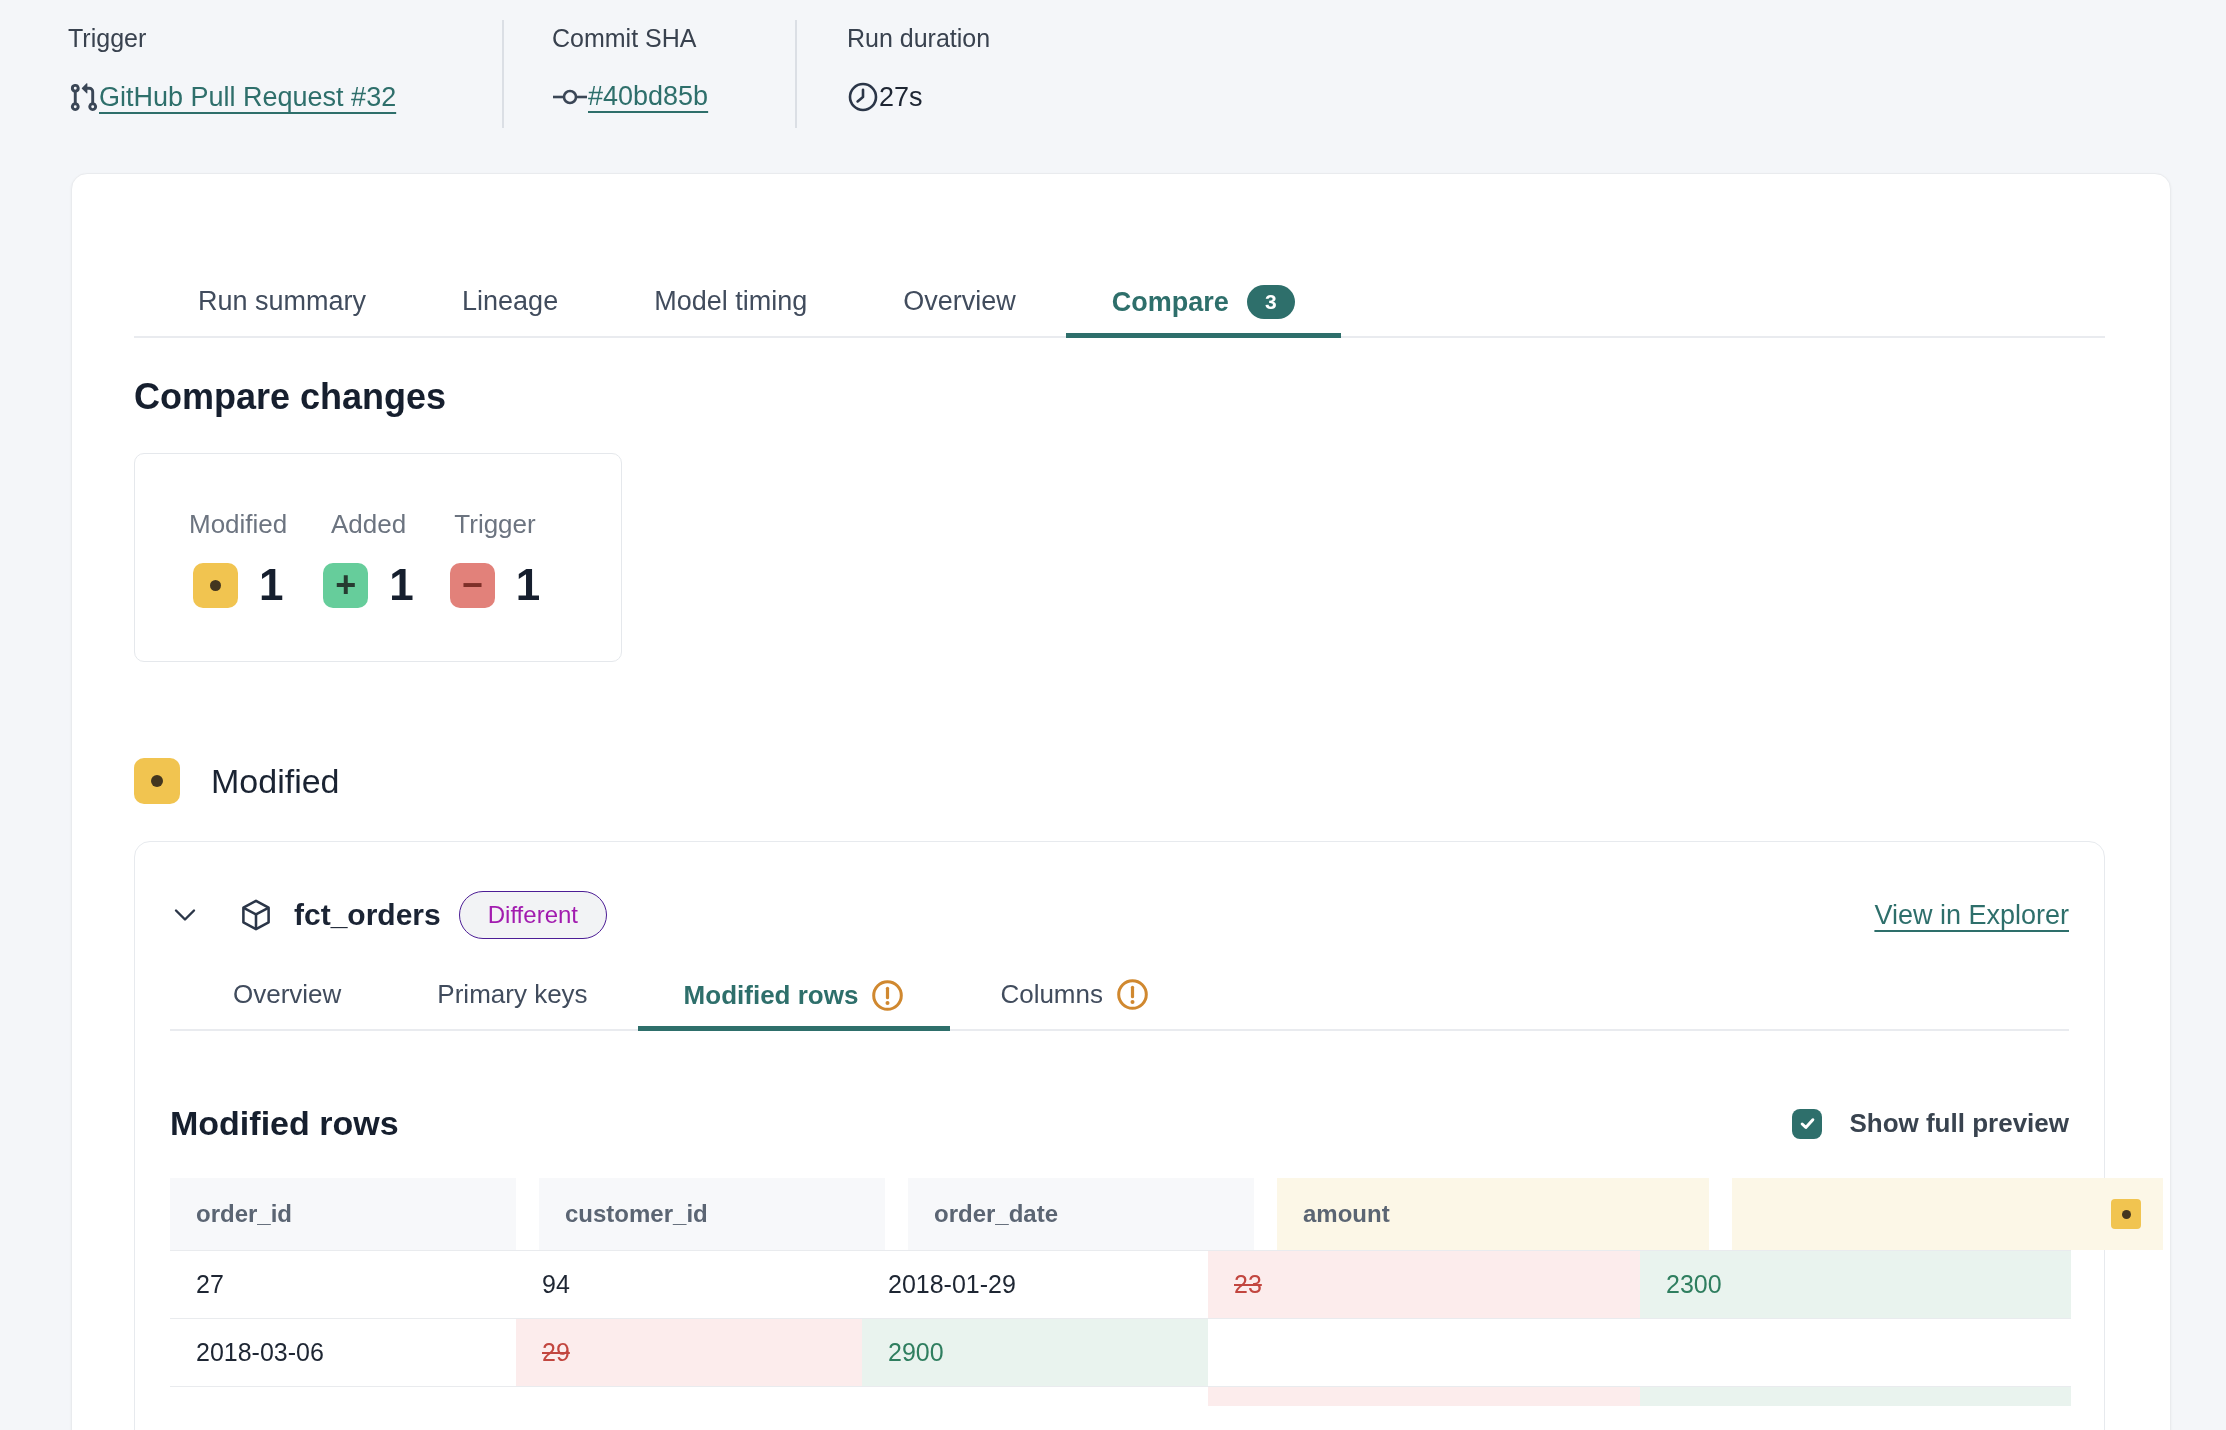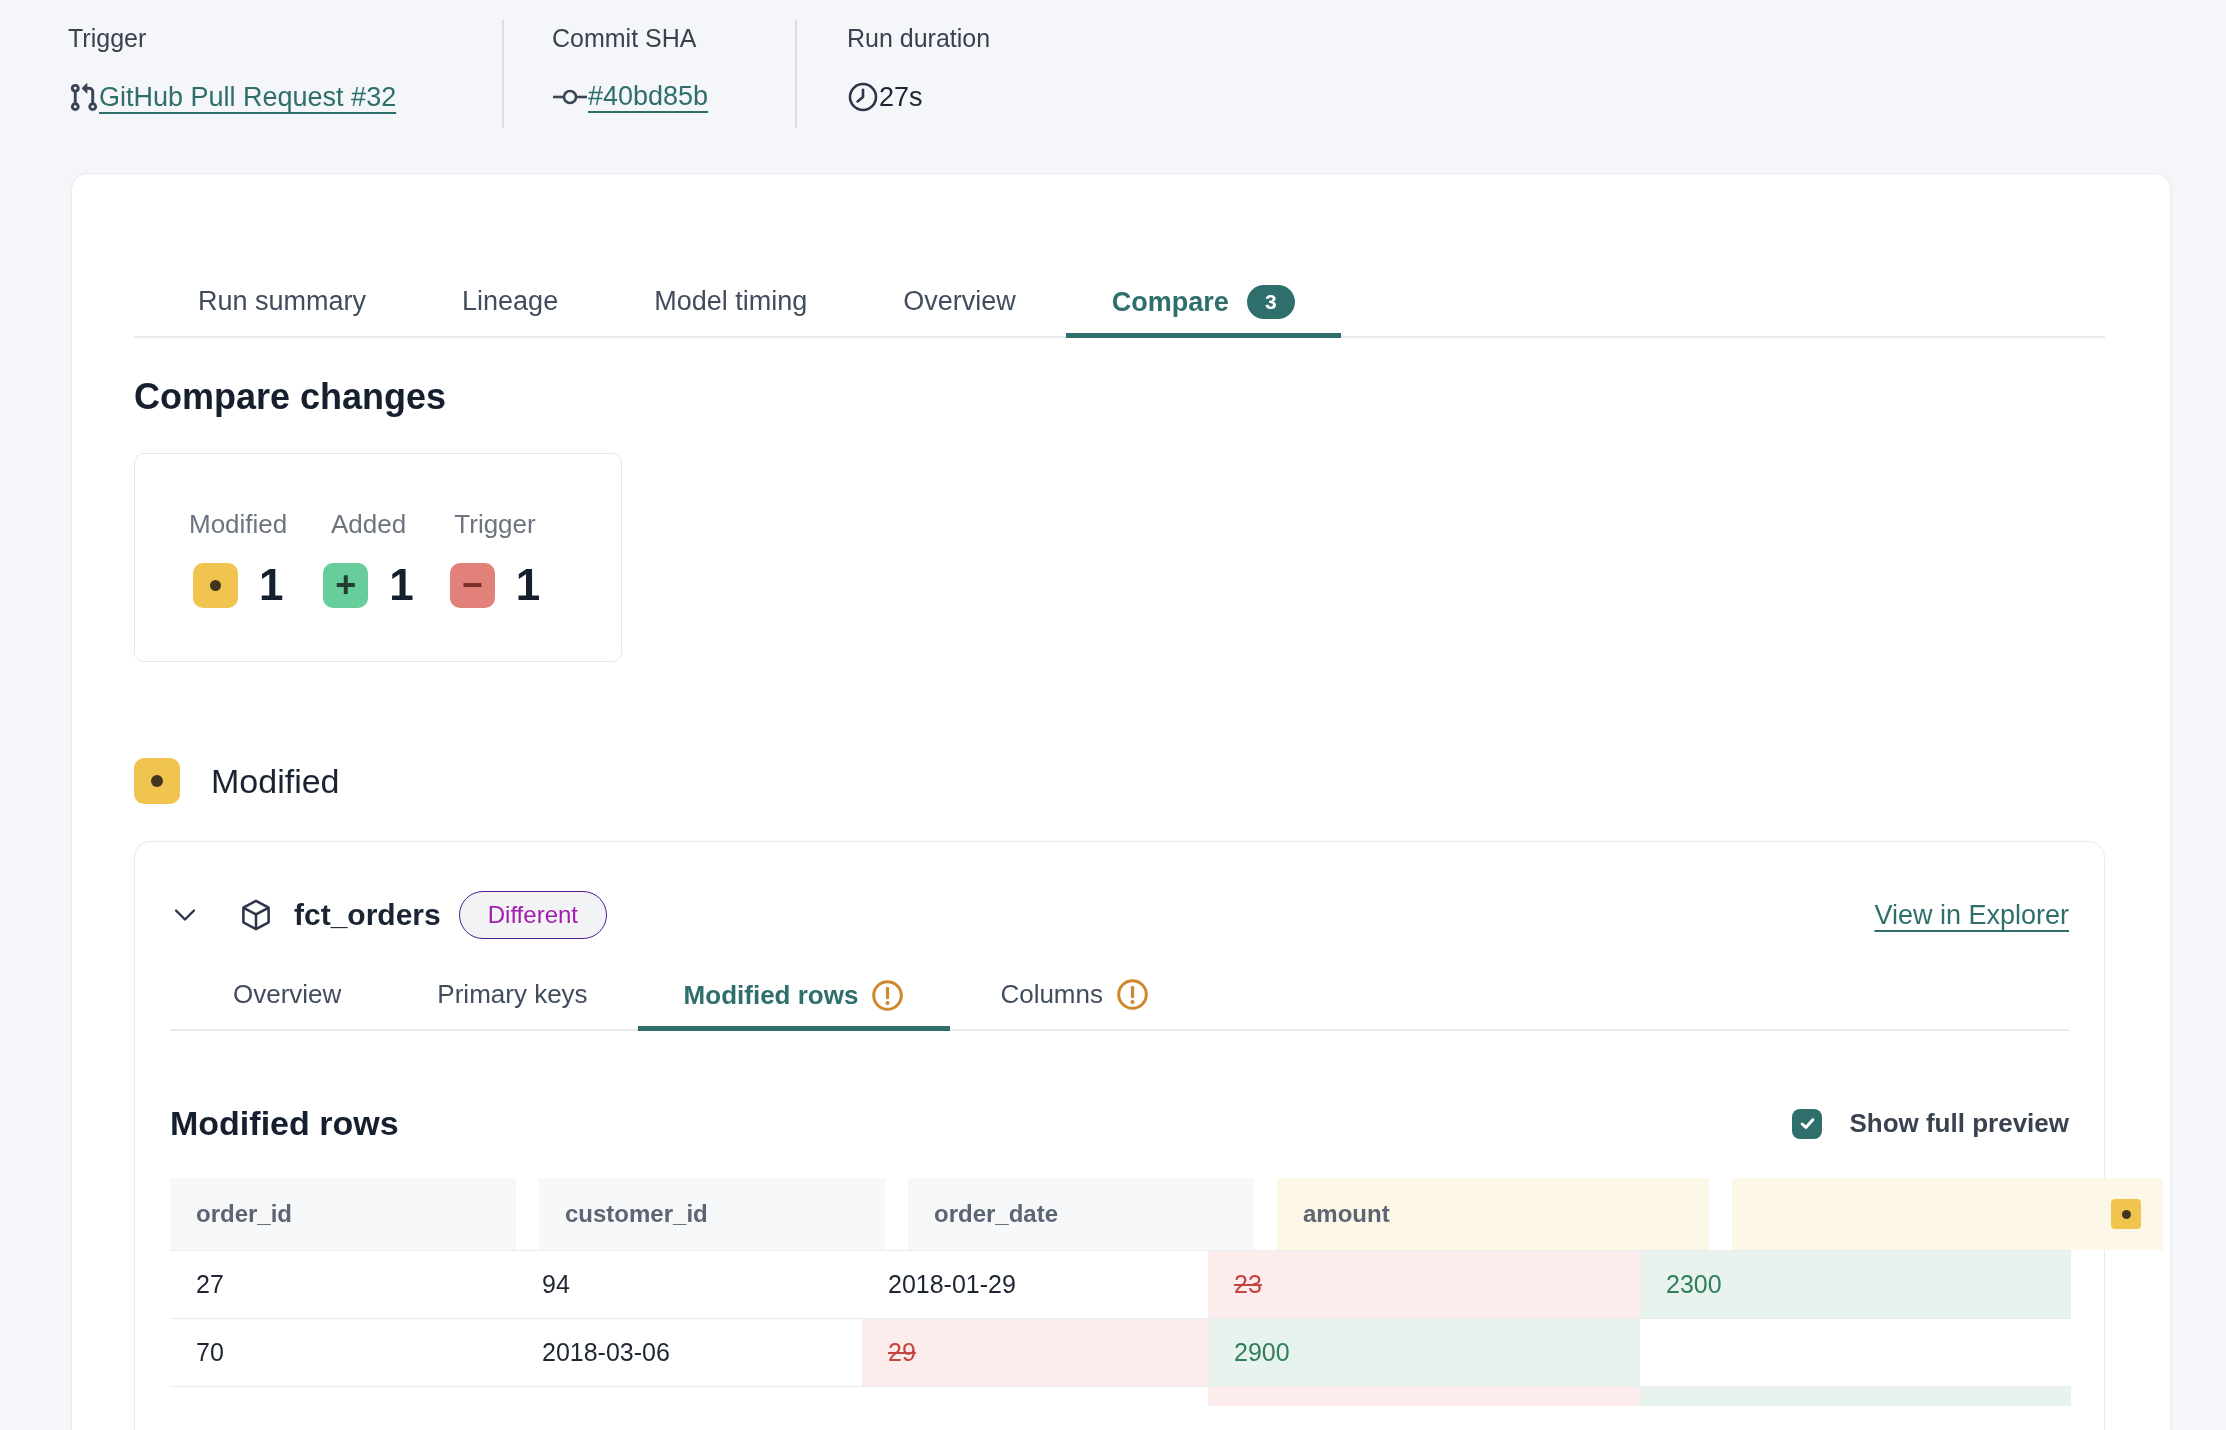--- a/index.html
+++ b/index.html
@@ -285,21 +285,20 @@
       <div class="trow data">
         <div class="tcell">27</div>
         <div class="tcell">94</div>
         <div class="tcell">2018-01-29</div>
         <div class="tcell cell-old">
             <span class="strike">23</span>
           </div>
         <div class="tcell cell-new">2300</div>
       </div>
       <div class="trow data">
-        <div class="tcell">70</div>
         <div class="tcell">2018-03-06</div>
         <div class="tcell cell-old">
             <span class="strike">29</span>
           </div>
         <div class="tcell cell-new">2900</div>
       </div>
       <div class="trow sliver">
         <div class="tcell"></div>
         <div class="tcell"></div>
         <div class="tcell"></div>

